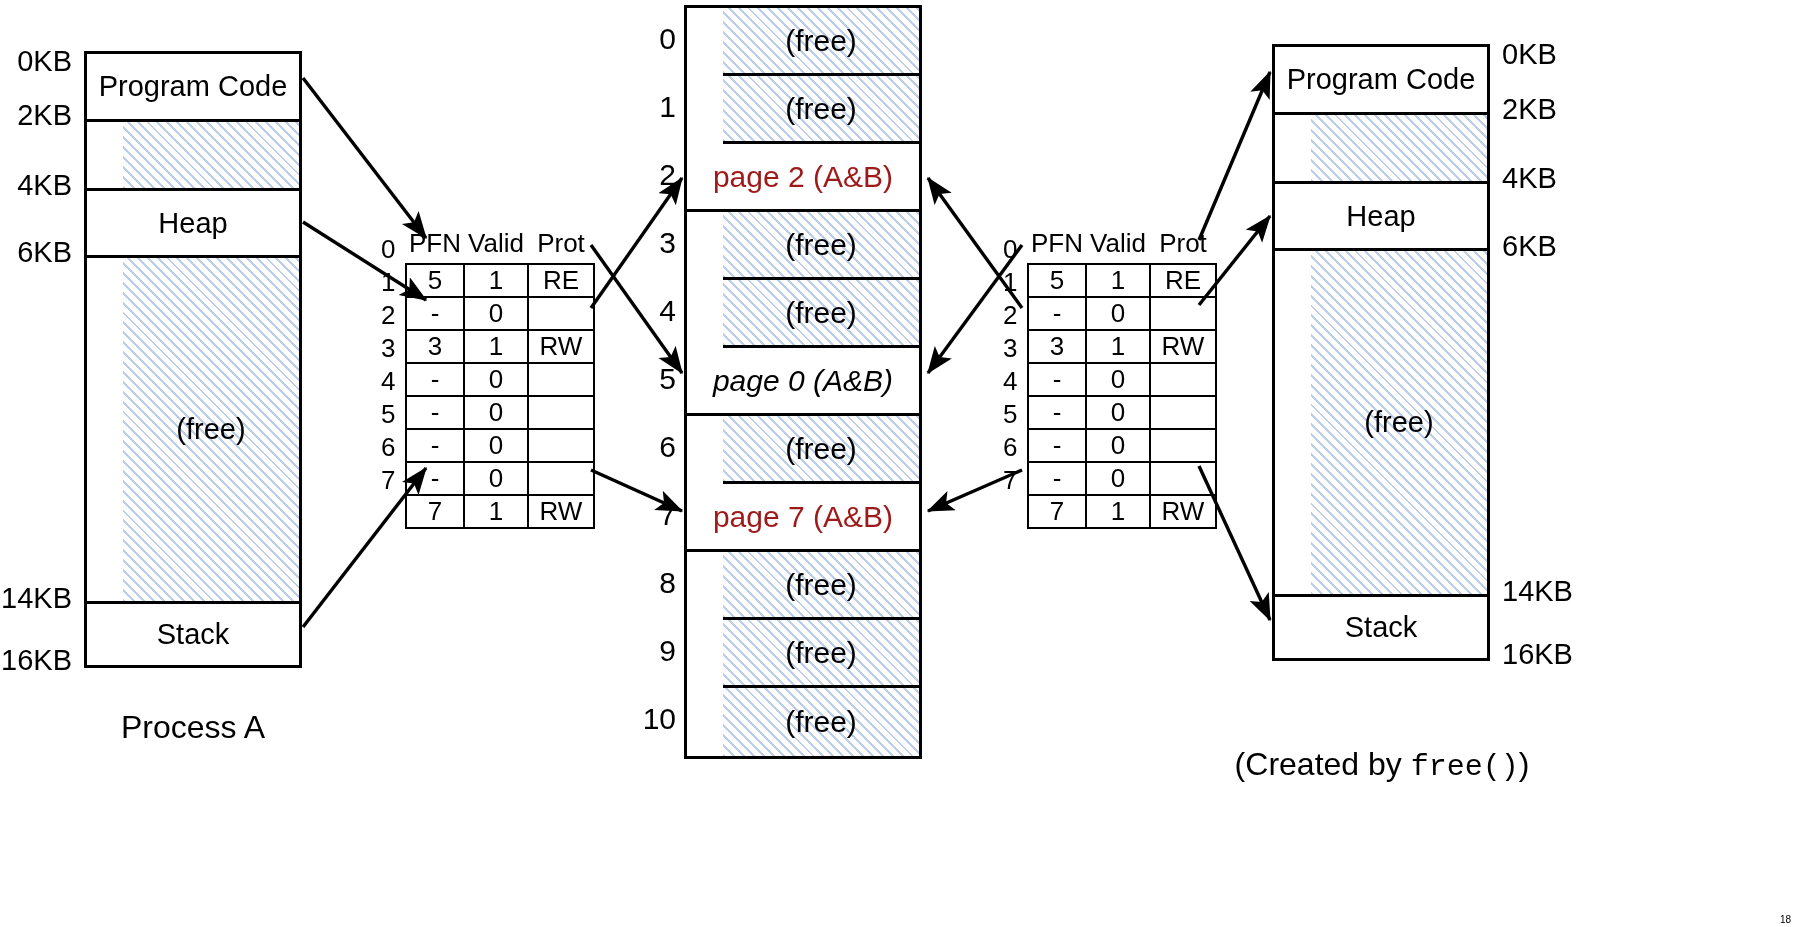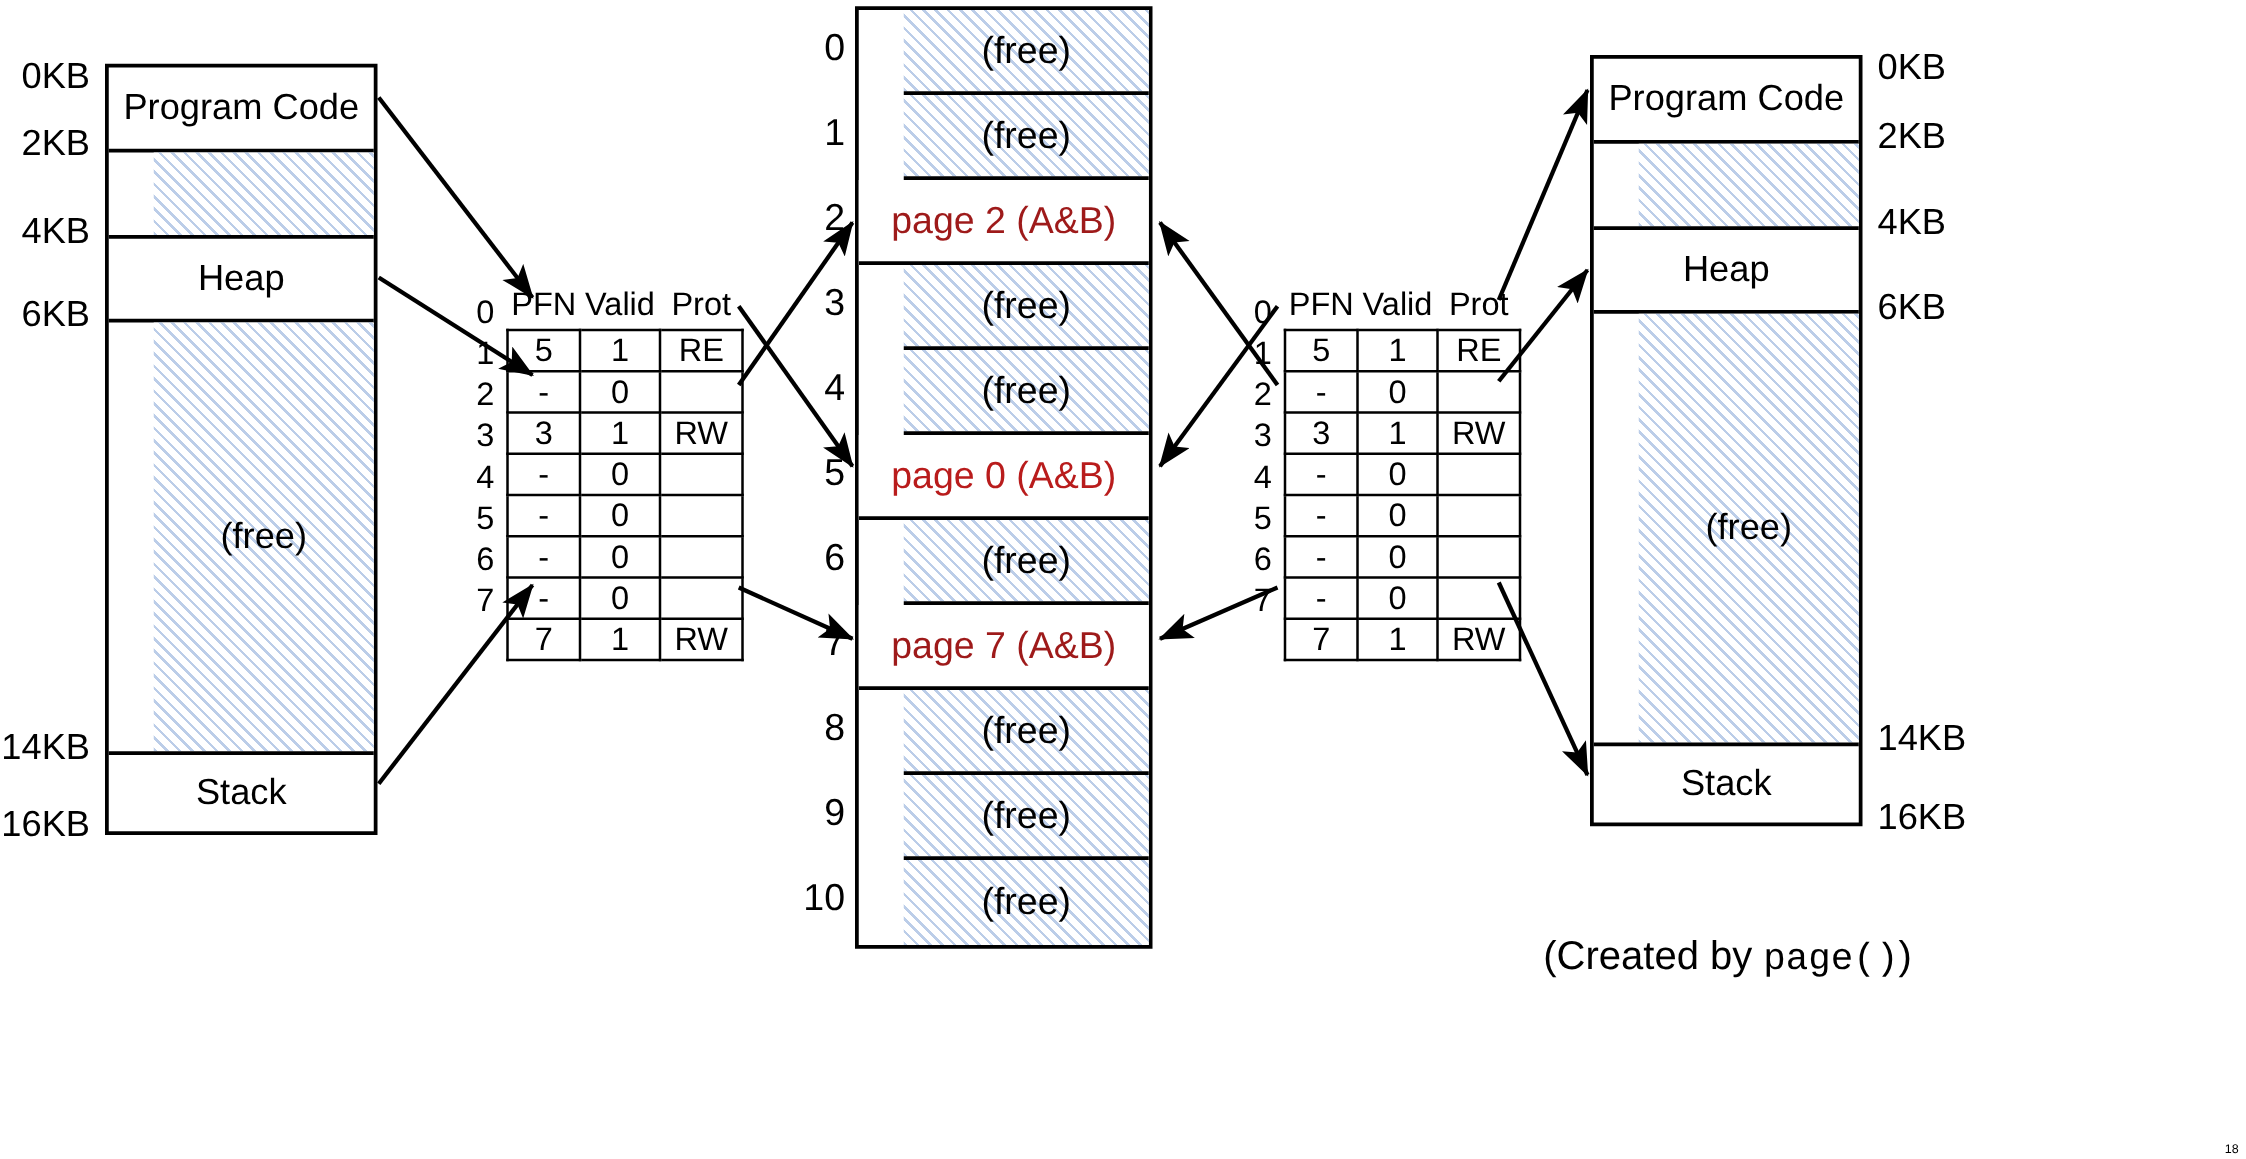--- a/index.html
+++ b/index.html
@@ -91,20 +91,21 @@
     </div>
   </div>
 
   <div class="addr l" style="left:0px;top:47px;width:72px;">0KB</div>
   <div class="addr l" style="left:0px;top:101px;width:72px;">2KB</div>
   <div class="addr l" style="left:0px;top:171px;width:72px;">4KB</div>
   <div class="addr l" style="left:0px;top:238px;width:72px;">6KB</div>
   <div class="addr l" style="left:0px;top:584px;width:72px;">14KB</div>
   <div class="addr l" style="left:0px;top:646px;width:72px;">16KB</div>
 
+  <div class="caption" style="left:84px;top:707px;width:218px;">Process A</div>
 
   <div class="pt" id="ptA" style="left:405px;top:198px;">
     <table>
       <thead>
         <tr>
           <th class="c-pfn">PFN</th>
           <th class="c-val">Valid</th>
           <th class="c-prot">Prot</th>
         </tr>
       </thead>
@@ -171,21 +172,21 @@
       <div class="pframe used" style="top: 136px; height: 68px;">
         <span class="lbl" style="color: rgb(158, 26, 26);">page 2 (A&amp;B)</span>
       </div>
       <div class="pframe hatch" style="top: 204px; height: 68px;">
         <span class="lbl">(free)</span>
       </div>
       <div class="pframe hatch" style="top: 272px; height: 68px;">
         <span class="lbl">(free)</span>
       </div>
       <div class="pframe used" style="top: 340px; height: 68px;">
-        <span class="lbl" style="color: #b91c1c;">page 0 (A&amp;B)</span>
+        <span class="lbl" style="color: #000000; font-style: italic;">page 0 (A&amp;B)</span>
       </div>
       <div class="pframe hatch" style="top: 408px; height: 68px;">
         <span class="lbl">(free)</span>
       </div>
       <div class="pframe used" style="top: 476px; height: 68px;">
         <span class="lbl" style="color: rgb(158, 26, 26);">page 7 (A&amp;B)</span>
       </div>
       <div class="pframe hatch" style="top: 544px; height: 68px;">
         <span class="lbl">(free)</span>
       </div>
@@ -293,21 +294,21 @@
   </div>
 
   <div class="addr r" style="left:1502px;top:40px;width:120px;">0KB</div>
   <div class="addr r" style="left:1502px;top:95px;width:120px;">2KB</div>
   <div class="addr r" style="left:1502px;top:164px;width:120px;">4KB</div>
   <div class="addr r" style="left:1502px;top:232px;width:120px;">6KB</div>
   <div class="addr r" style="left:1502px;top:577px;width:120px;">14KB</div>
   <div class="addr r" style="left:1502px;top:640px;width:120px;">16KB</div>
 
   <div class="caption" style="left:1172px;top:744px;width:420px;">
-    <span>(Created by </span><span class="mono">page()</span><span>)</span>
+    <span>(Created by </span><span class="mono">free()</span><span>)</span>
   </div>
 
   <div id="slideno">18</div>
 
   <svg id="wires" viewBox="0 0 1797 927">
     <defs>
       <marker id="ah" markerWidth="9" markerHeight="9" refX="7.6" refY="3.1" orient="auto" markerUnits="strokeWidth">
         <path d="M0,0 L8,3.1 L0,6.2 L1.8,3.1 z" fill="#000"></path>
       </marker>
     </defs>

